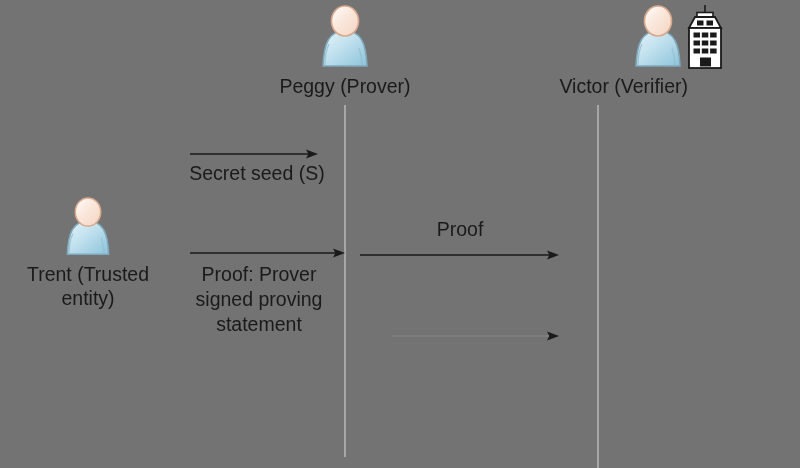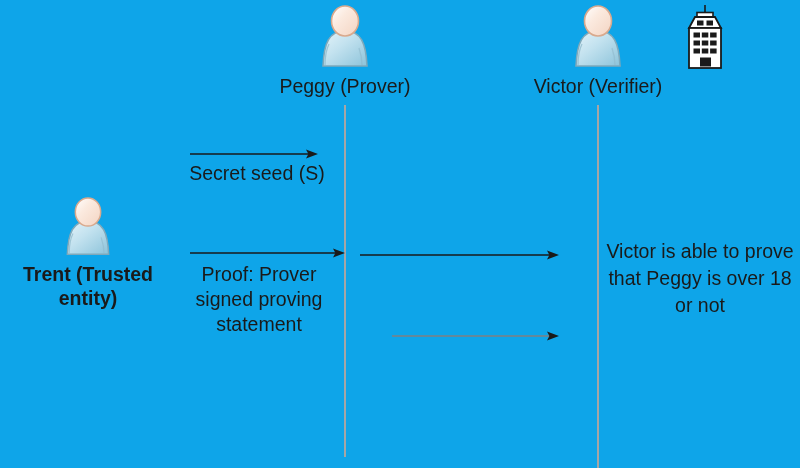--- a/index.html
+++ b/index.html
@@ -9,21 +9,21 @@
   }
   body {
     font-family: "Liberation Sans", sans-serif;
     color: #1a1a1a;
     -webkit-font-smoothing: antialiased;
   }
   #canvas {
     position: relative;
     width: 800px;
     height: 468px;
-    background: #0ea5e9;
+    background: #737373;
     overflow: hidden;
   }
 
   
   .actor {
     position: absolute;
     text-align: center;
   }
   .actor-icon {
     display: block;
@@ -93,21 +93,21 @@
         </defs>
         <path d="M30 27 C14 27 9 39 8 62 L52 62 C51 39 46 27 30 27 Z" fill="url(#pgBodyA)" stroke="#7fa9bb" stroke-width="1.6"></path>
         <path d="M14 40 C11 46 10 54 10 61" fill="none" stroke="#8fb9cb" stroke-width="1.3" opacity="0.75"></path>
         <path d="M44 44 C46 50 47 56 47 61" fill="none" stroke="#8fb9cb" stroke-width="1.3" opacity="0.6"></path>
         <ellipse cx="30" cy="17" rx="13.5" ry="15" fill="url(#pgHeadA)" stroke="#d9a98d" stroke-width="1.6"></ellipse>
       </svg>
     </span>
     <div class="actor-label">Peggy (Prover)</div>
   </div>
 
-  <div class="actor" style="left:508px; top:4px; width:180px;">
+  <div class="actor" style="left:508px; top:4px; width:180px;text-align:right;">
     <span class="actor-icon">
       <svg width="60" height="66" viewBox="0 0 60 66" aria-hidden="true">
         <defs>
           <linearGradient id="vcHeadA" x1="0" y1="0" x2="1" y2="1">
             <stop offset="0%" stop-color="#ffffff"></stop>
             <stop offset="38%" stop-color="#fbeadf"></stop>
             <stop offset="100%" stop-color="#f3d4c2"></stop>
           </linearGradient>
           <linearGradient id="vcBodyA" x1="0" y1="0" x2="1" y2="1">
             <stop offset="0%" stop-color="#e4f3f9"></stop>
@@ -165,48 +165,48 @@
             <stop offset="42%" stop-color="#c3e2ef"></stop>
             <stop offset="100%" stop-color="#8cc3da"></stop>
           </linearGradient>
         </defs>
         <path d="M30 27 C14 27 9 39 8 62 L52 62 C51 39 46 27 30 27 Z" fill="url(#trBodyA)" stroke="#7fa9bb" stroke-width="1.6"></path>
         <path d="M14 40 C11 46 10 54 10 61" fill="none" stroke="#8fb9cb" stroke-width="1.3" opacity="0.75"></path>
         <path d="M44 44 C46 50 47 56 47 61" fill="none" stroke="#8fb9cb" stroke-width="1.3" opacity="0.6"></path>
         <ellipse cx="30" cy="17" rx="13.5" ry="15" fill="url(#trHeadA)" stroke="#d9a98d" stroke-width="1.6"></ellipse>
       </svg>
     </span>
-    <div class="actor-label wrap" style="padding:0 6px;font-weight:bold;">Trent (Trusted entity)</div>
+    <div class="actor-label wrap" style="padding:0 6px;">Trent (Trusted entity)</div>
   </div>
 
   <div class="arrow" style="left:190px; top:148px; width:128px;">
     <svg width="128" height="12" viewBox="0 0 128 12">
       <line x1="0" y1="6" x2="120" y2="6" stroke="#1a1a1a" stroke-width="1.5"></line>
       <path d="M128 6 L116 1.6 L118.4 6 L116 10.4 Z" fill="#1a1a1a"></path>
     </svg>
   </div>
   <div class="msg nowrap" style="left:172px; top:161px; width:170px;">Secret seed (S)</div>
 
   <div class="arrow" style="left:190px; top:247px; width:155px;">
     <svg width="155" height="12" viewBox="0 0 155 12">
       <line x1="0" y1="6" x2="147" y2="6" stroke="#1a1a1a" stroke-width="1.5"></line>
       <path d="M155 6 L143 1.6 L145.4 6 L143 10.4 Z" fill="#1a1a1a"></path>
     </svg>
   </div>
   <div class="msg" style="left:173px; top:262px; width:172px;">Proof: Prover signed proving statement</div>
 
+  <div class="msg nowrap" style="left:380px; top:217px; width:160px;">Proof</div>
   <div class="arrow" style="left:360px; top:249px; width:199px;">
     <svg width="199" height="12" viewBox="0 0 199 12">
       <line x1="0" y1="6" x2="191" y2="6" stroke="#1a1a1a" stroke-width="1.5"></line>
       <path d="M199 6 L187 1.6 L189.4 6 L187 10.4 Z" fill="#1a1a1a"></path>
     </svg>
   </div>
 
   <div class="arrow" style="left:392px; top:330px; width:167px;">
     <svg width="167" height="12" viewBox="0 0 167 12">
       <line x1="0" y1="6" x2="159" y2="6" stroke="#808080" stroke-width="1.5"></line>
       <path d="M167 6 L155 1.6 L157.4 6 L155 10.4 Z" fill="#1a1a1a"></path>
     </svg>
   </div>
 
-  <div class="msg" style="left:606px; top:238px; width:188px; line-height:27px;">Victor is able to prove that Peggy is over 18 or not</div>
 
 </div>
 
 </body></html>

